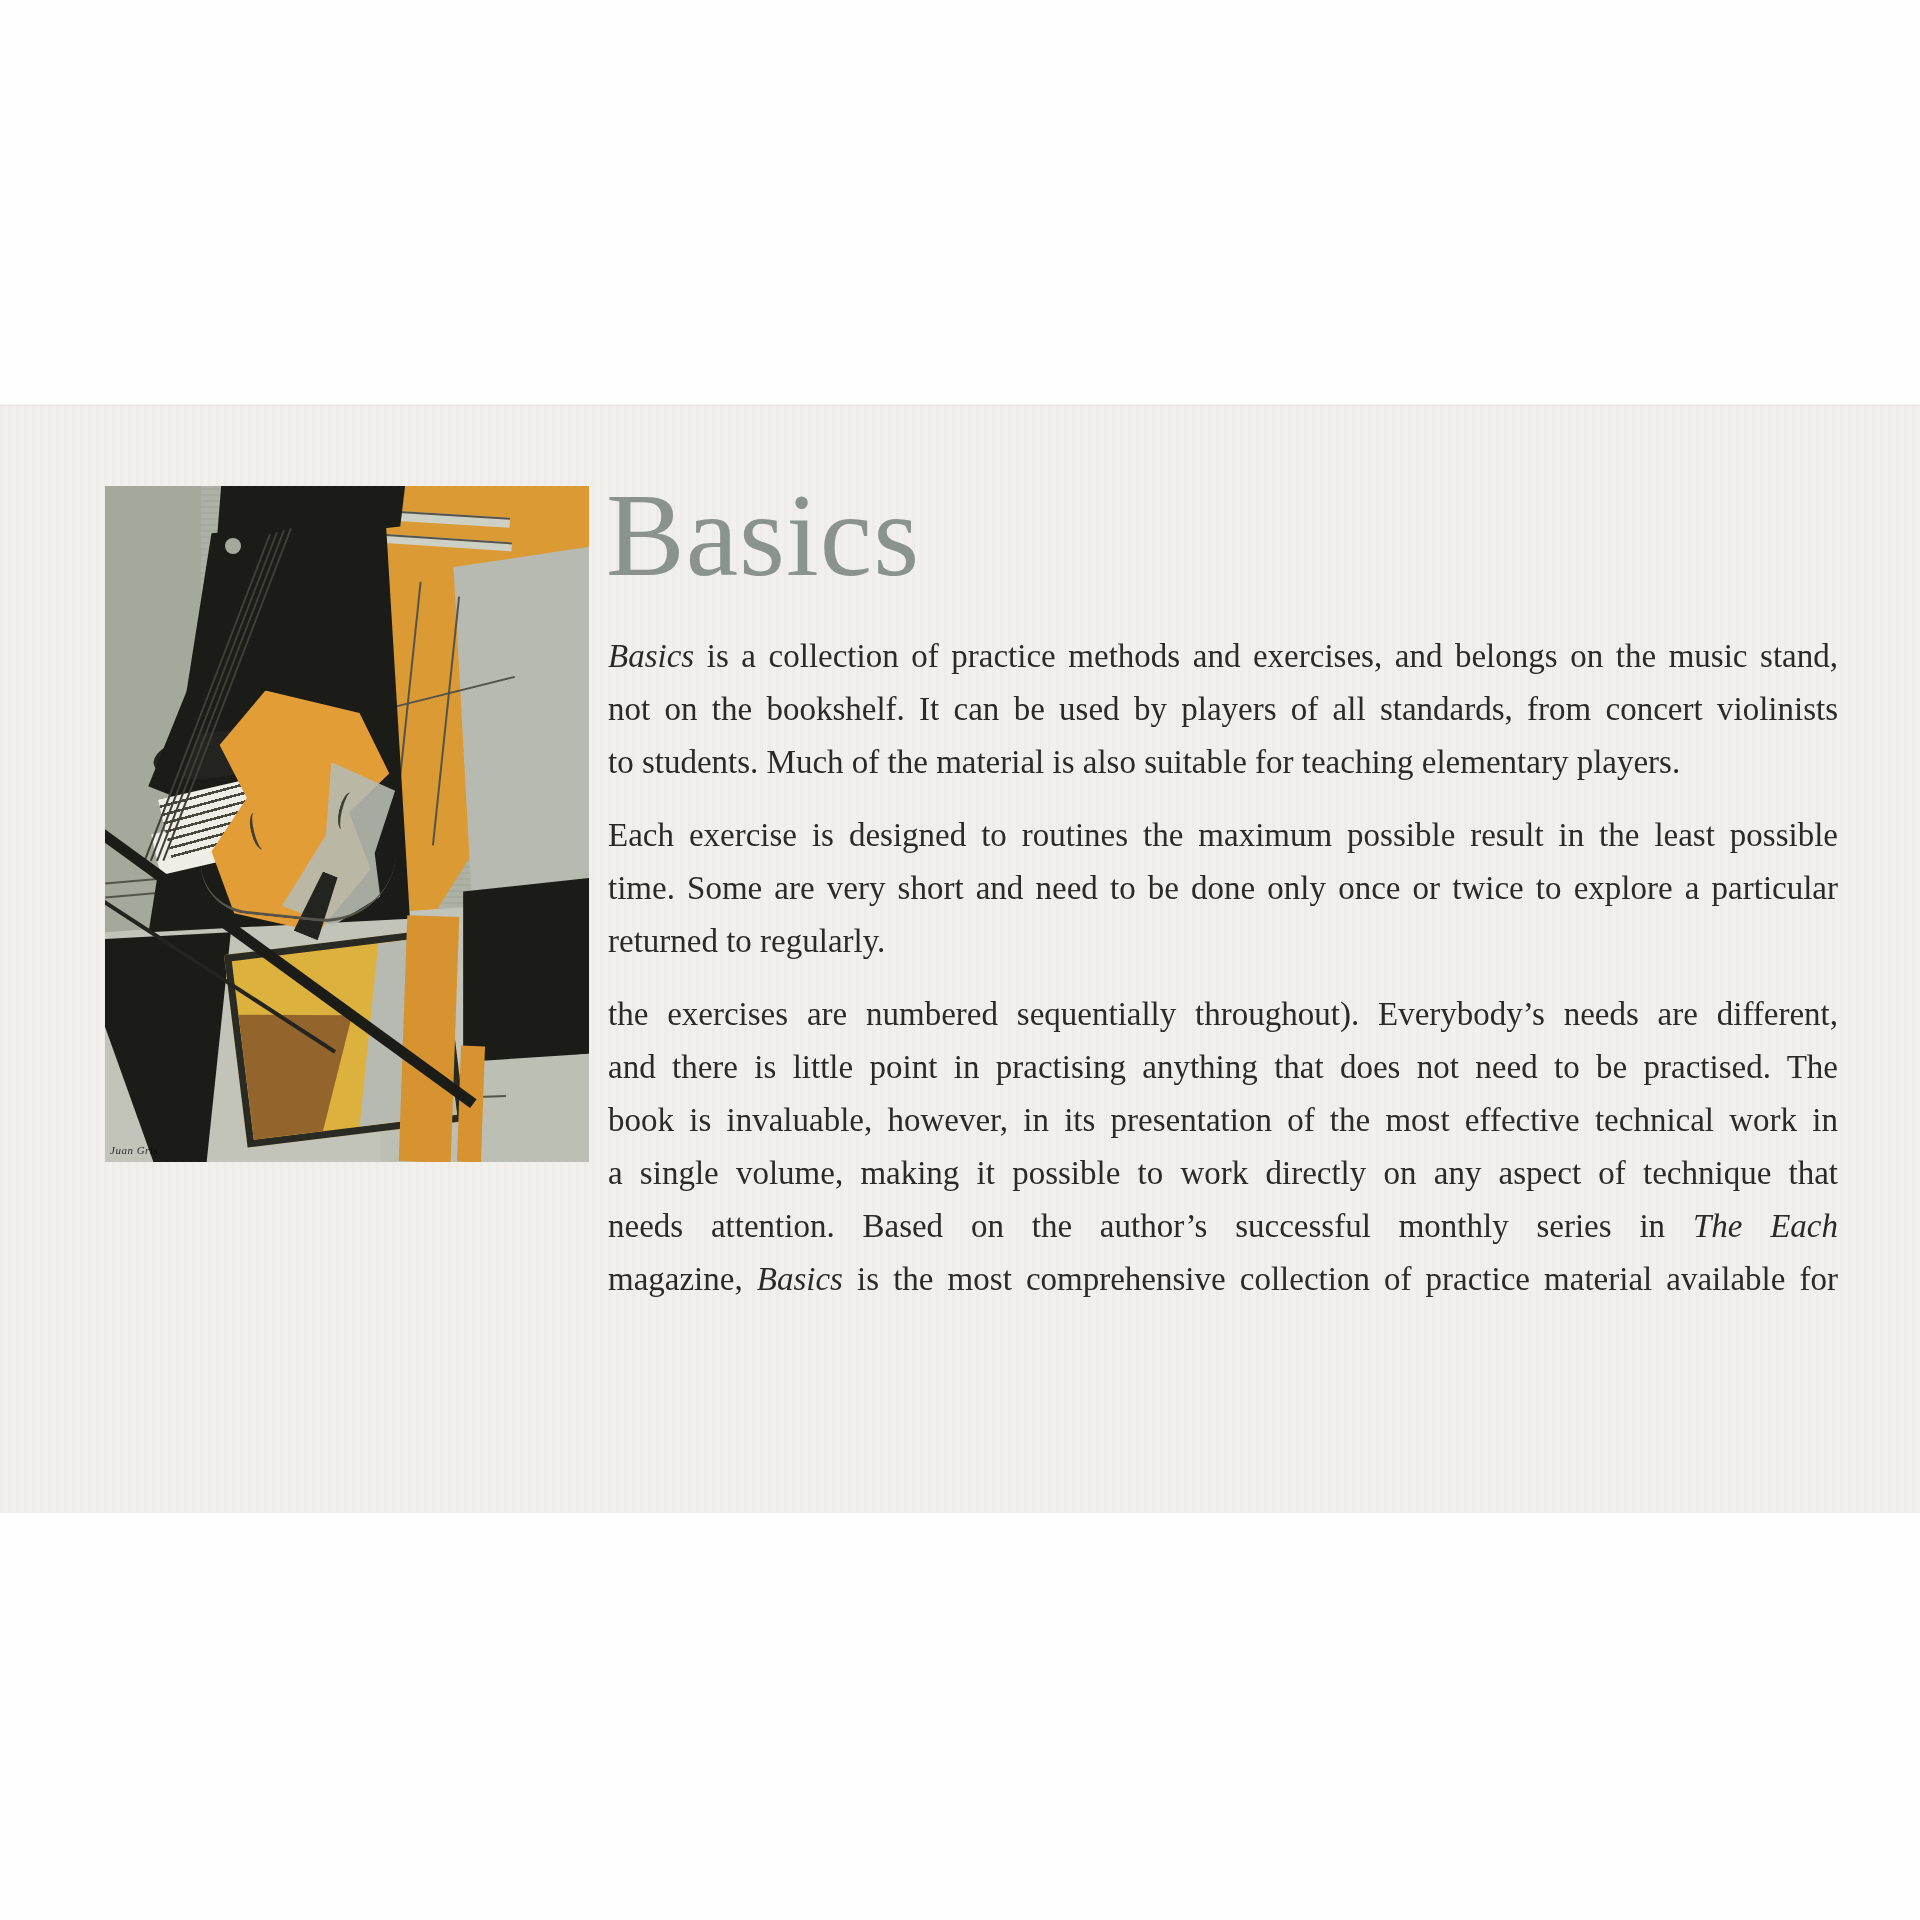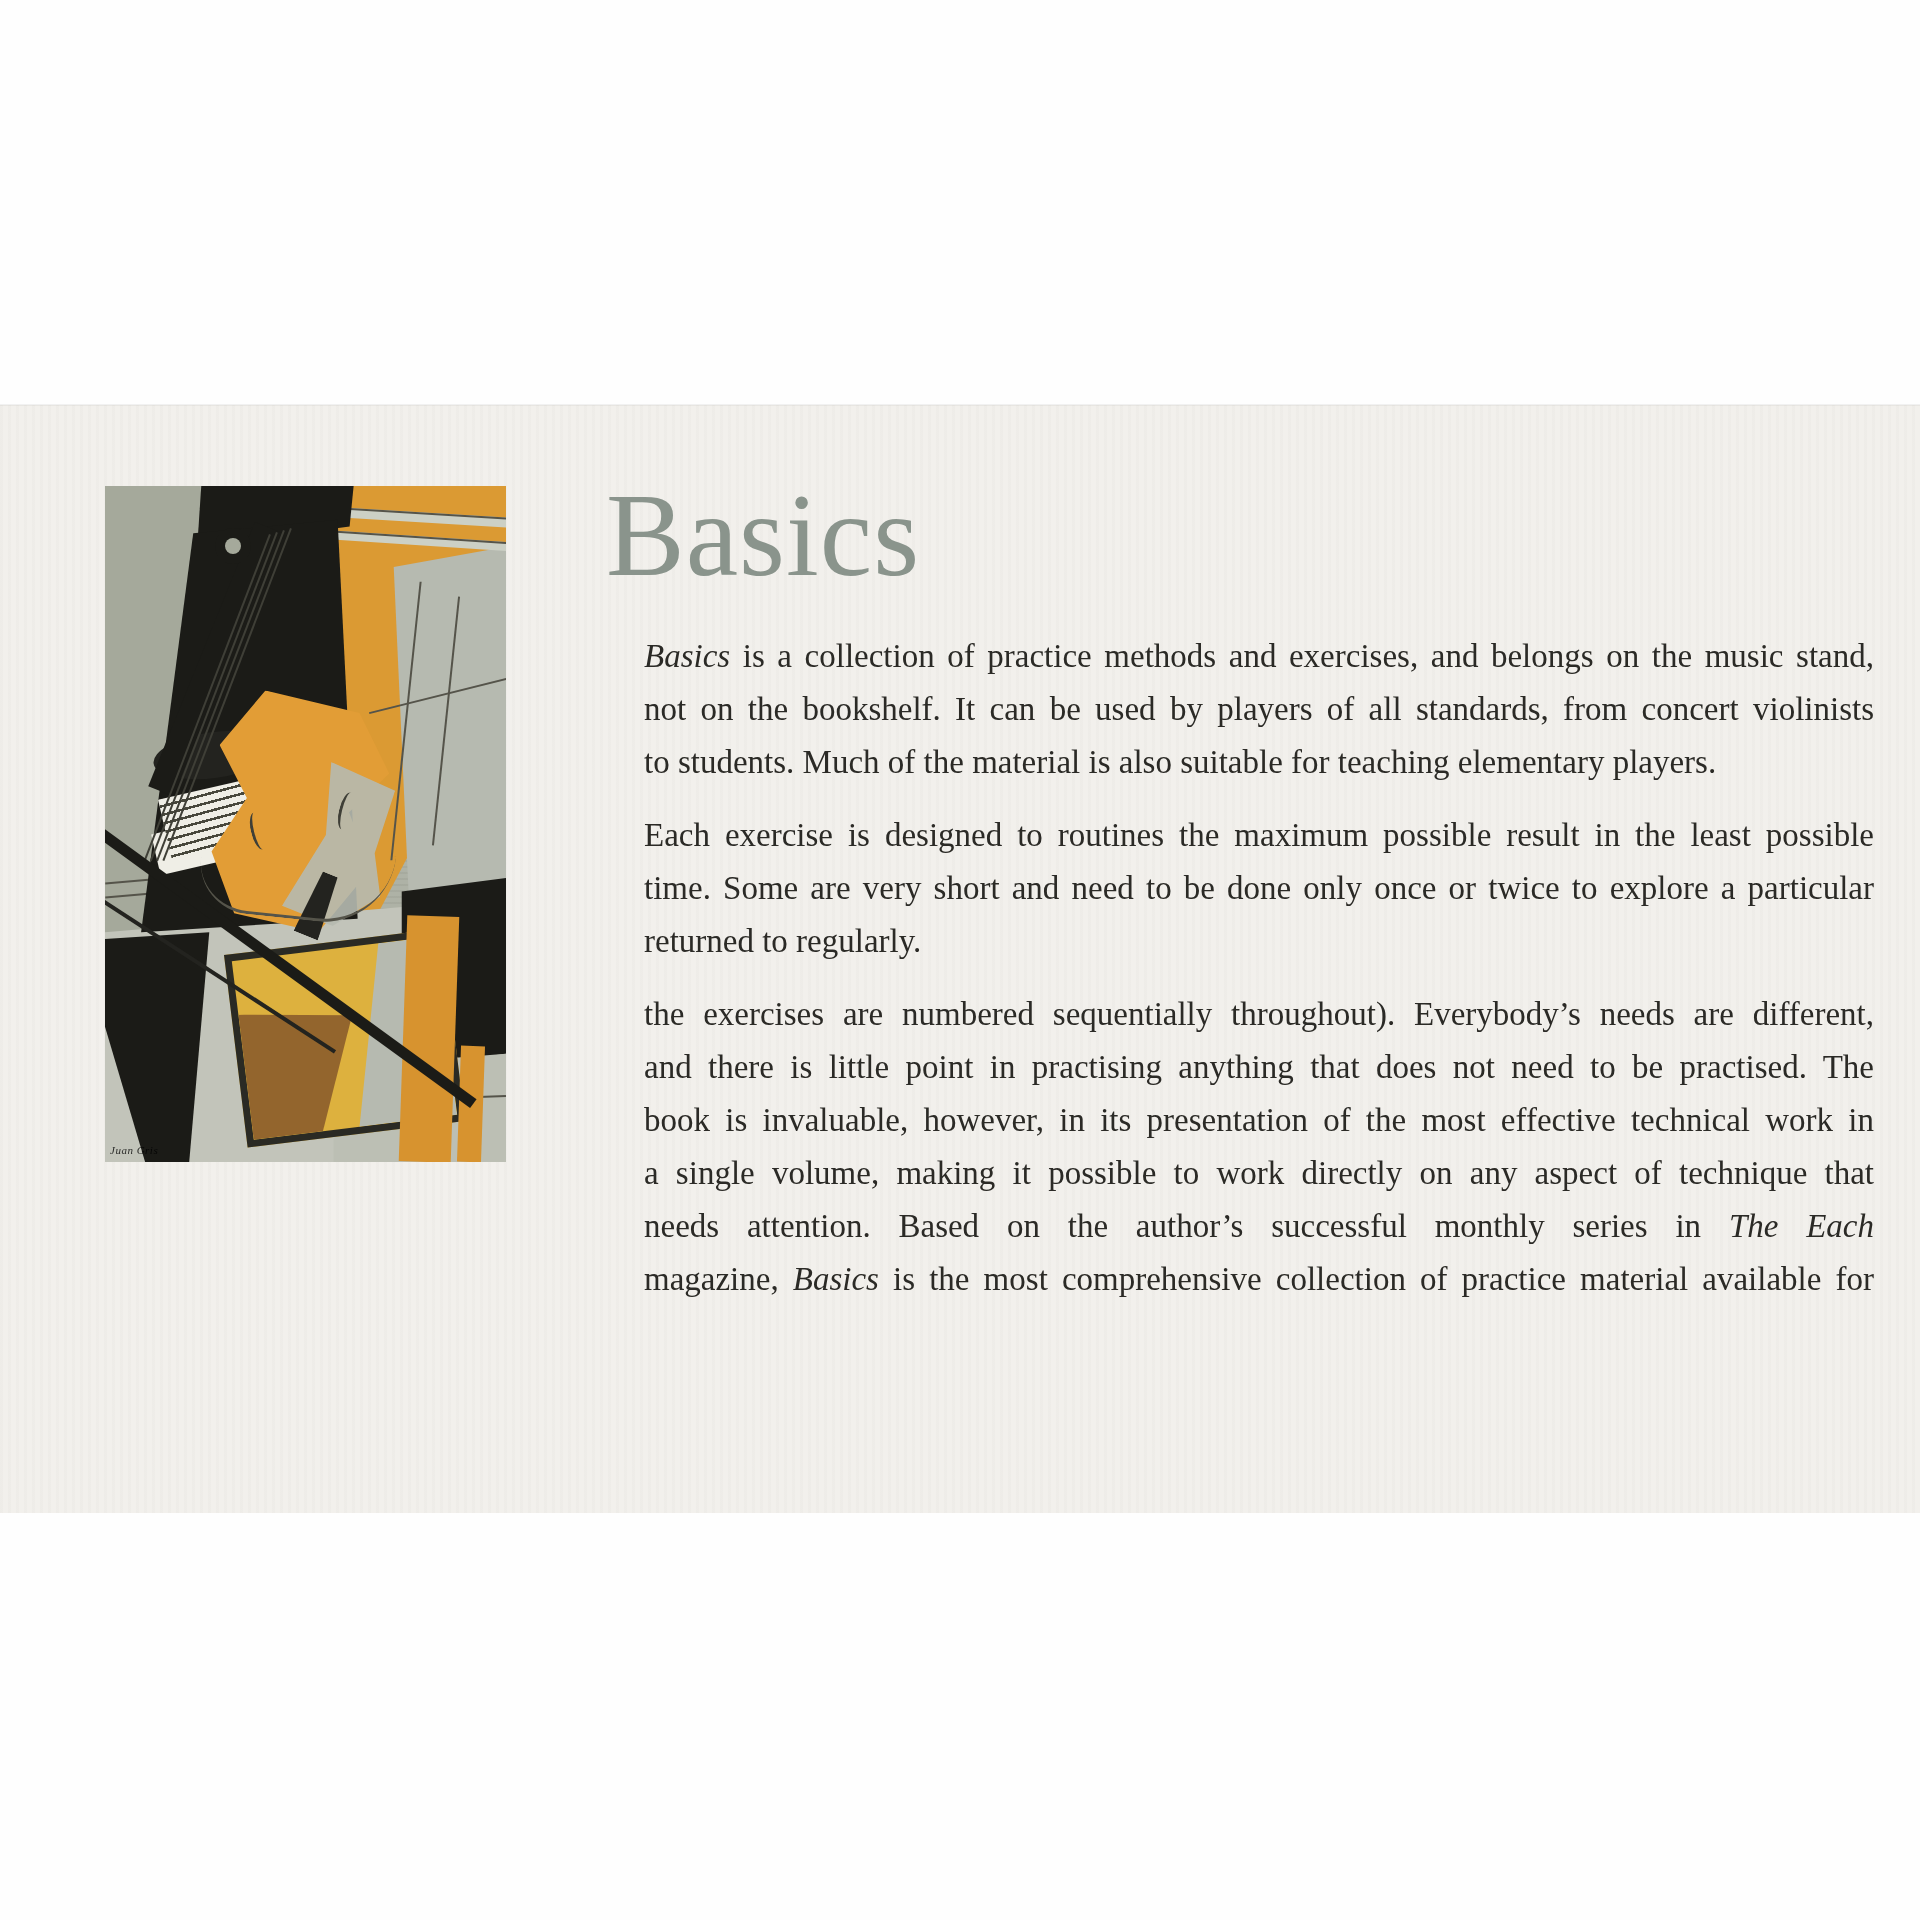--- a/index.html
+++ b/index.html
@@ -8,21 +8,21 @@
   .scan{position:absolute;left:0;top:405px;width:1920px;height:1108px;
         background-image:repeating-linear-gradient(90deg,rgba(60,60,50,0.018) 0 3px,rgba(0,0,0,0) 3px 8px);
         box-shadow:0 1px 0 rgba(0,0,0,0.04) inset,0 -1px 0 rgba(0,0,0,0.05);}
   .title{position:absolute;left:606px;top:72px;font-size:118px;line-height:1;letter-spacing:1px;}
   .textcol{position:absolute;left:608px;top:225px;width:1230px;font-size:33px;line-height:53px;}
   .para{margin:0 0 20px 0;}
   .jline{text-align:justify;text-align-last:justify;height:53px;overflow:visible;white-space:nowrap;}
   .jline.last{text-align-last:left;}
   .em{font-style:italic;}
   
-  .paint{position:absolute;left:105px;top:81px;width:401px;height:676px;overflow:hidden;
+  .paint{position:absolute;left:105px;top:81px;width:484px;height:676px;overflow:hidden;
          background-image:repeating-linear-gradient(0deg,rgba(30,30,20,0.05) 0 2px,rgba(0,0,0,0) 2px 6px);}
   .sh{position:absolute;}
   .full{left:0;top:0;width:100%;height:100%;}
   .pline{position:absolute;height:2px;}
   .sheetlines{background-image:repeating-linear-gradient(178deg,rgba(0,0,0,0) 0 6px,rgba(42,42,30,0.85) 6px 8.5px);}
   .sig{position:absolute;left:5px;bottom:6px;font-style:italic;font-size:11px;letter-spacing:0.5px;opacity:0.8;}
 </style>
 </head>
 <body>
 
@@ -88,21 +88,21 @@
       </div>
 
       <div class="sh" style="left: -20px; top: 330px; width: 480px; height: 11px; transform: rotate(36deg); transform-origin: left center; background-color: rgb(27, 27, 23);"></div>
       <div class="sh" style="left: -30px; top: 395px; width: 310px; height: 4px; transform: rotate(33deg); transform-origin: left center; background-color: rgb(35, 35, 31);"></div>
 
       <div class="sig">Juan Gris</div>
     </div>
 
     <div class="title" style="color: rgb(138, 148, 140);">Basics</div>
 
-    <div class="textcol" style="color: rgb(43, 42, 38); margin-left: 36px;">
+    <div class="textcol" style="color: rgb(43, 42, 38);">
         <div class="para">
           <div class="jline"><span class="em">Basics</span><span> is a collection of practice methods and exercises, and belongs on the music stand,</span></div>
           <div class="jline"><span>not on the bookshelf. It can be used by players of all standards, from concert violinists</span></div>
           <div class="jline last"><span>to students. Much of the material is also suitable for teaching elementary players.</span></div>
         </div>
         <div class="para">
           <div class="jline"><span>Each exercise is designed to routines the maximum possible result in the least possible</span></div>
           <div class="jline"><span>time. Some are very short and need to be done only once or twice to explore a particular</span></div>
           <div class="jline last"><span>returned to regularly.</span></div>
         </div>

